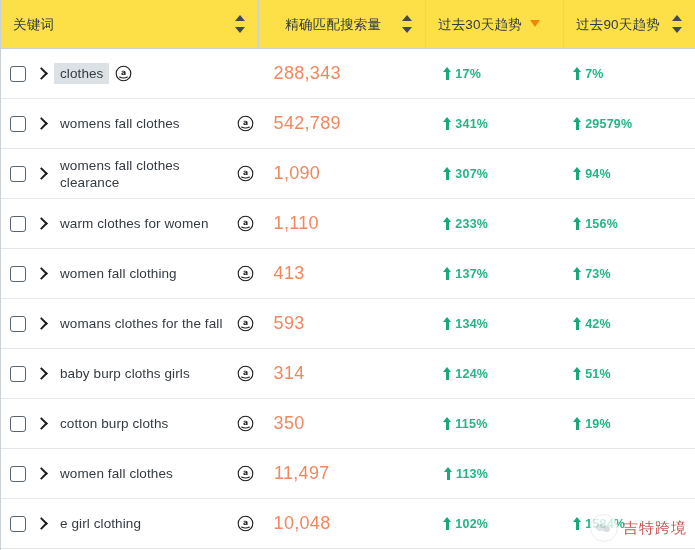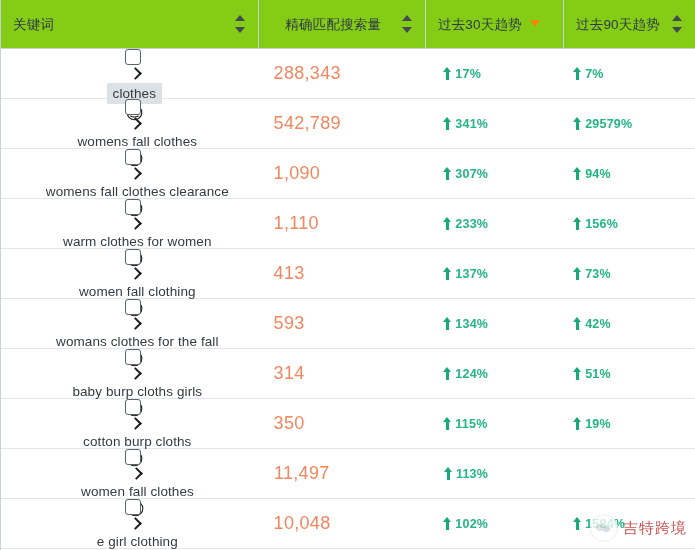--- a/index.html
+++ b/index.html
@@ -22,21 +22,21 @@
     position: relative;
     box-sizing: border-box;
     border-left: 1px solid #c9d1d6;
     background: #fff;
   }
 
   
   .thead {
     display: flex;
     height: 49px;
-    background: #84cc16;
+    background: #fde047;
     border-bottom: 1px solid #c9d1d6;
     box-sizing: border-box;
   }
   .th {
     box-sizing: border-box;
     display: flex;
     align-items: center;
     padding: 0 12px;
     position: relative;
     font-size: 13.5px;
@@ -105,21 +105,21 @@
     border-bottom: 1px solid #e3e7ea;
     box-sizing: border-box;
     background: #fff;
   }
   .td {
     box-sizing: border-box;
     display: flex;
     align-items: center;
     padding: 0 12px;
   }
-  .td-kw  { width: 261px; padding-left: 9px; padding-right: 6px; flex-direction: column; }
+  .td-kw  { width: 261px; padding-left: 9px; padding-right: 6px; }
   .td-vol { width: 170px; }
   .td-t30 { width: 130px; }
   .td-t90 { width: 134px; }
 
   .checkbox {
     flex: 0 0 auto;
     width: 14px;
     height: 14px;
     border: 1.6px solid #5a646c;
     border-radius: 3px;

